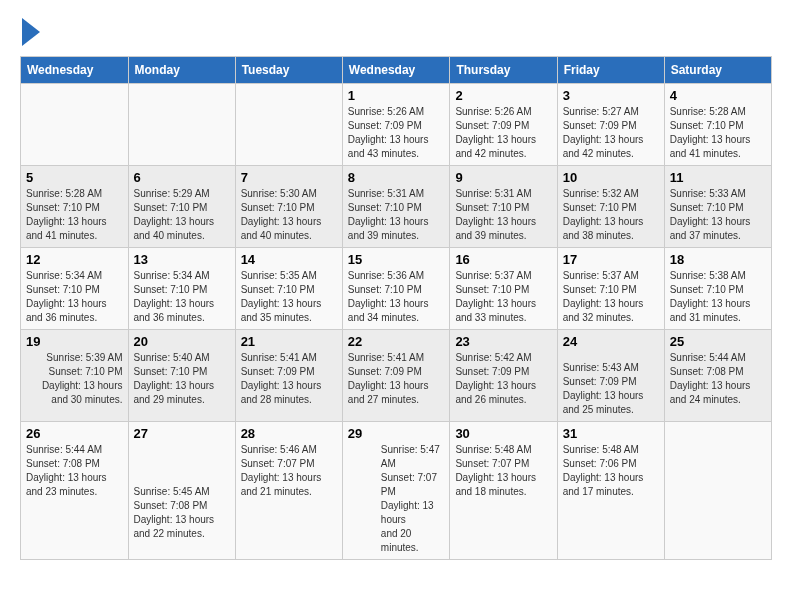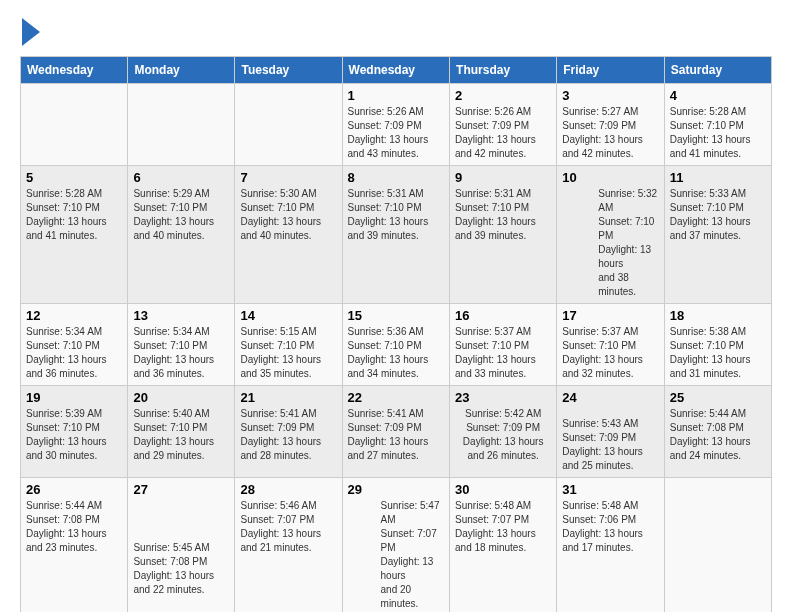--- a/index.html
+++ b/index.html
@@ -186,21 +186,21 @@
         </td>
         <td>
           <span class="day-num">9</span>
           <div class="day-info" style="white-space: pre-line;">Sunrise: 5:31 AM
 Sunset: 7:10 PM
 Daylight: 13 hours
 and 39 minutes.</div>
         </td>
         <td>
           <span class="day-num">10</span>
-          <div class="day-info" style="white-space: pre-line; margin-left: 36px;">Sunrise: 5:32 AM
+          <div class="day-info" style="white-space: pre-line;">Sunrise: 5:32 AM
 Sunset: 7:10 PM
 Daylight: 13 hours
 and 38 minutes.</div>
         </td>
         <td>
           <span class="day-num">11</span>
           <div class="day-info" style="white-space: pre-line;">Sunrise: 5:33 AM
 Sunset: 7:10 PM
 Daylight: 13 hours
 and 37 minutes.</div>
@@ -216,21 +216,21 @@
         </td>
         <td>
           <span class="day-num">13</span>
           <div class="day-info" style="white-space: pre-line;">Sunrise: 5:34 AM
 Sunset: 7:10 PM
 Daylight: 13 hours
 and 36 minutes.</div>
         </td>
         <td>
           <span class="day-num">14</span>
-          <div class="day-info" style="white-space: pre-line;">Sunrise: 5:15 AM
+          <div class="day-info" style="white-space: pre-line;">Sunrise: 5:35 AM
 Sunset: 7:10 PM
 Daylight: 13 hours
 and 35 minutes.</div>
         </td>
         <td>
           <span class="day-num">15</span>
           <div class="day-info" style="white-space: pre-line;">Sunrise: 5:36 AM
 Sunset: 7:10 PM
 Daylight: 13 hours
 and 34 minutes.</div>
@@ -253,21 +253,21 @@
           <span class="day-num">18</span>
           <div class="day-info" style="white-space: pre-line;">Sunrise: 5:38 AM
 Sunset: 7:10 PM
 Daylight: 13 hours
 and 31 minutes.</div>
         </td>
       </tr>
       <tr>
         <td>
           <span class="day-num">19</span>
-          <div class="day-info" style="white-space: pre-line;">Sunrise: 5:39 AM
+          <div class="day-info" style="white-space: pre-line; text-align: right;">Sunrise: 5:39 AM
 Sunset: 7:10 PM
 Daylight: 13 hours
 and 30 minutes.</div>
         </td>
         <td>
           <span class="day-num">20</span>
           <div class="day-info" style="white-space: pre-line;">Sunrise: 5:40 AM
 Sunset: 7:10 PM
 Daylight: 13 hours
 and 29 minutes.</div>
@@ -281,21 +281,21 @@
         </td>
         <td>
           <span class="day-num">22</span>
           <div class="day-info" style="white-space: pre-line;">Sunrise: 5:41 AM
 Sunset: 7:09 PM
 Daylight: 13 hours
 and 27 minutes.</div>
         </td>
         <td>
           <span class="day-num">23</span>
-          <div class="day-info" style="white-space: pre-line; text-align: center;">Sunrise: 5:42 AM
+          <div class="day-info" style="white-space: pre-line;">Sunrise: 5:42 AM
 Sunset: 7:09 PM
 Daylight: 13 hours
 and 26 minutes.</div>
         </td>
         <td>
           <span class="day-num">24</span>
           <div class="day-info" style="white-space: pre-line; margin-top: 12px;">Sunrise: 5:43 AM
 Sunset: 7:09 PM
 Daylight: 13 hours
 and 25 minutes.</div>

